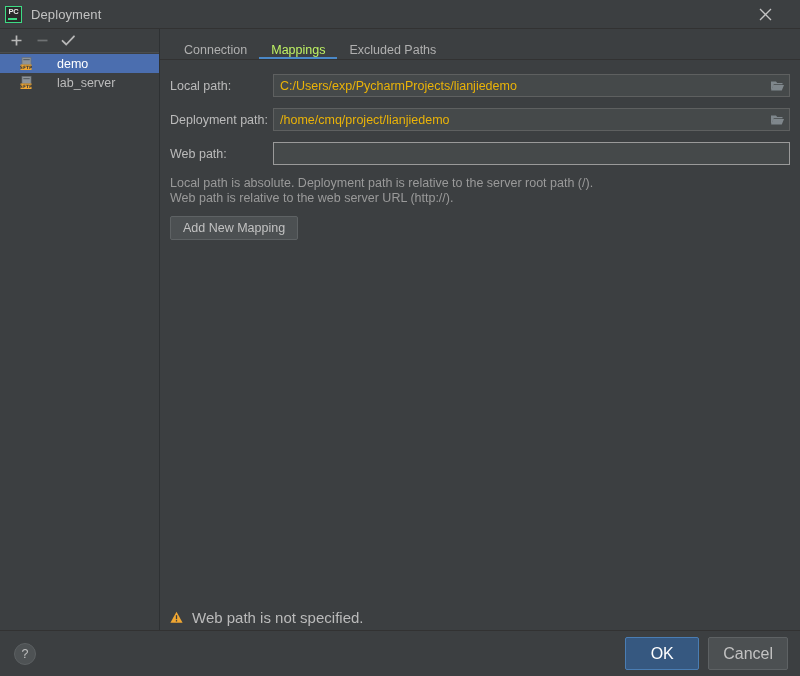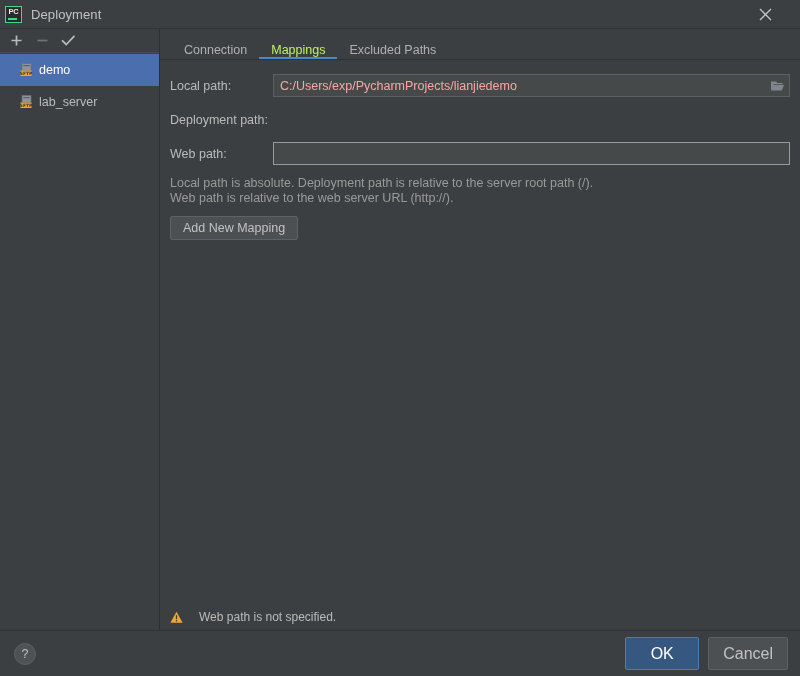--- a/index.html
+++ b/index.html
@@ -85,24 +85,24 @@
   .tb-btn {
     width: 25px; height: 22px;
     display: flex; align-items: center; justify-content: center;
   }
   .tb-btn svg { display: block; }
   .server-list {
     flex: 1 1 auto;
     padding-top: 1px;
   }
   .server-item {
-    height: 32px;
+    height: 19px;
     display: flex; align-items: center;
     padding-left: 20px;
-    gap: 4px;
+    gap: 22px;
     font-size: 12.5px;
     color: #bbbbbb;
   }
   .server-item.selected {
     background: #4b6eaf;
     color: #ffffff;
   }
   .srv-icon { width: 15px; height: 14px; flex: 0 0 auto; display:block; }
 
   
@@ -158,21 +158,21 @@
     position: relative;
     display: flex; align-items: center;
     background: #45494a;
     border: 1px solid #5e6060;
   }
   .field-wrap.focused { border-color: #9a9a9a; }
   .field-text {
     flex: 1 1 auto;
     padding-left: 6px;
     font-size: 12.5px;
-    color: #fca5a5;
+    color: #eab308;
     white-space: nowrap; overflow: hidden;
   }
   .browse-btn {
     width: 24px; height: 21px;
     display: flex; align-items: center; justify-content: center;
     flex: 0 0 auto;
   }
   .browse-btn svg { display: block; }
 
   .hint {
@@ -193,23 +193,23 @@
     color: #c2c2c2;
     font-size: 12.5px;
     font-family: "Liberation Sans", sans-serif;
     display: inline-flex; align-items: center;
   }
 
   
   .warning-bar {
     height: 26px; min-height: 26px;
     display: flex; align-items: center;
-    gap: 16px;
+    gap: 9px;
     padding-left: 10px;
-    font-size: 12px;
+    font-size: 15px;
     color: #bbbbbb;
   }
   .warn-icon { width: 13px; height: 13px; display:block; flex:0 0 auto; }
 
   
   .footer {
     height: 46px; min-height: 46px;
     background: #3c3f41;
     border-top: 1px solid #323232;
     display: flex; align-items: center;
@@ -335,20 +335,29 @@
                 <path d="M1 2.5 L6 2.5 L7.2 4 L12.5 4 L12.5 5.2 L3.8 5.2 L1.6 10.8 L1 10.8 Z" fill="#7f878c"></path>
                 <path d="M3.3 6 L14 6 L11.8 11.5 L1.1 11.5 Z" fill="#7f878c"></path>
               </svg>
             </div>
           </div>
         </div>
 
         
         <div class="form-row">
           <div class="form-label">Deployment path:</div>
+          <div class="field-wrap">
+            <div class="field-text">/home/cmq/project/lianjiedemo</div>
+            <div class="browse-btn">
+              <svg width="15" height="13" viewBox="0 0 15 13">
+                <path d="M1 2.5 L6 2.5 L7.2 4 L12.5 4 L12.5 5.2 L3.8 5.2 L1.6 10.8 L1 10.8 Z" fill="#7f878c"></path>
+                <path d="M3.3 6 L14 6 L11.8 11.5 L1.1 11.5 Z" fill="#7f878c"></path>
+              </svg>
+            </div>
+          </div>
         </div>
 
         
         <div class="form-row">
           <div class="form-label">Web path:</div>
           <div class="field-wrap focused">
             <div class="field-text" placeholder=""></div>
           </div>
         </div>
 

